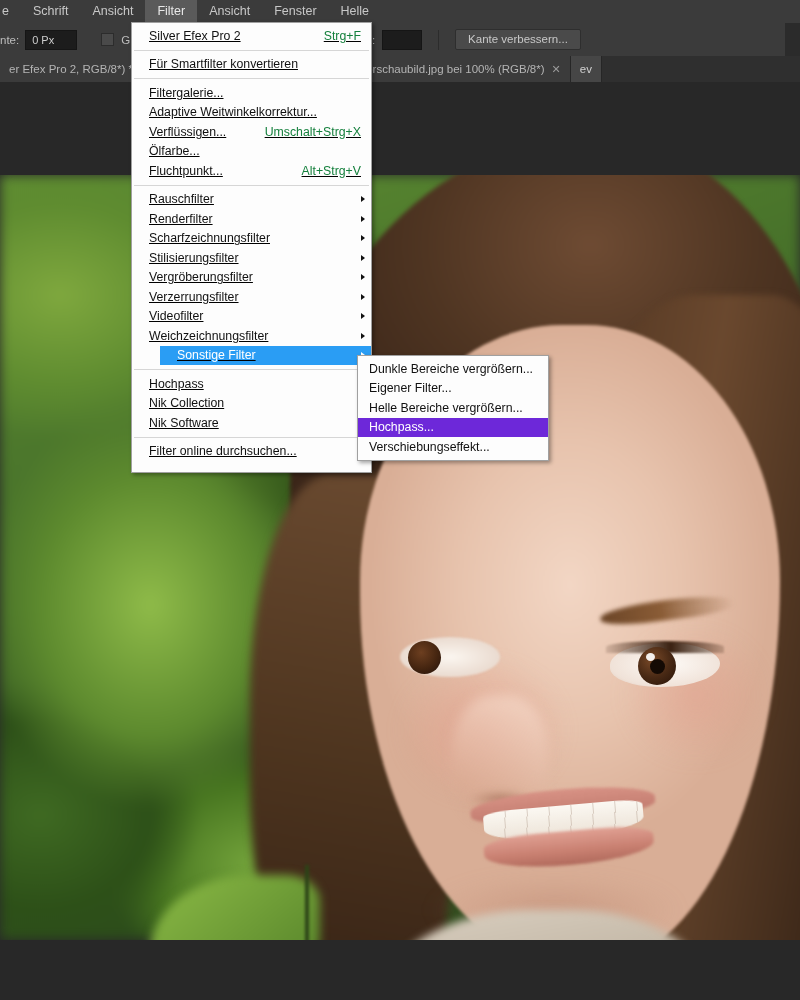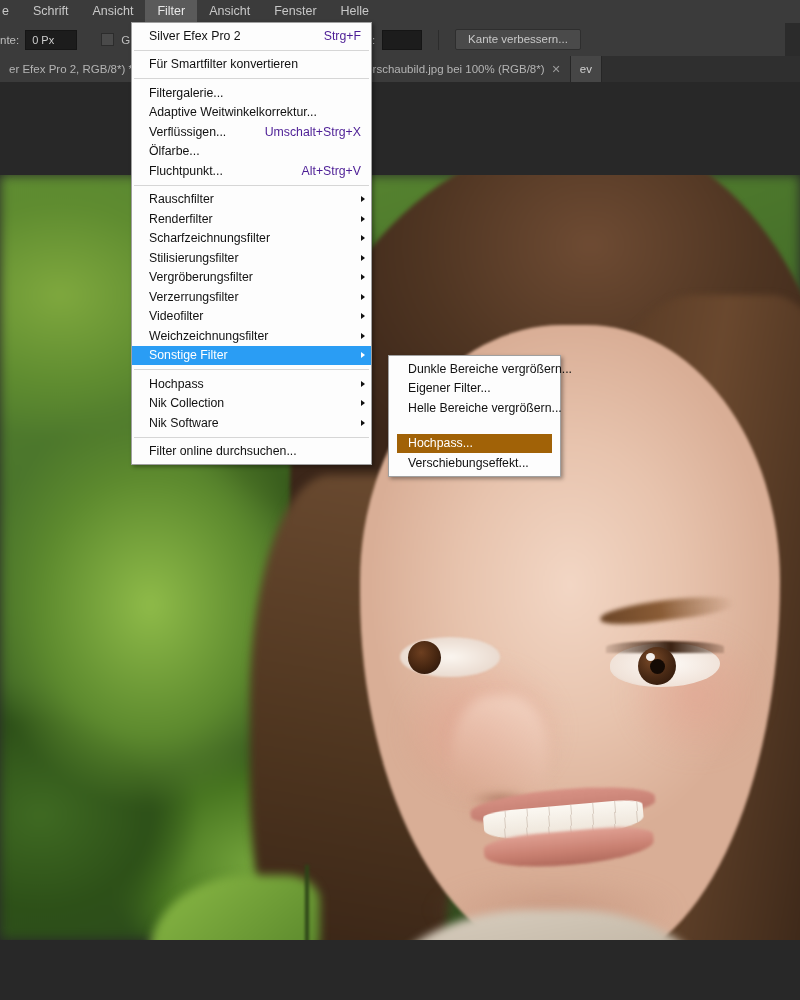--- a/index.html
+++ b/index.html
@@ -237,60 +237,61 @@
     position: absolute; left: 305px; top: 690px; width: 4px; height: 180px;
     background: #2c4417; filter: blur(1.6px);
   }
 
   
   .dropdown {
     position: absolute; left: 131px; top: 22px; width: 241px;
     background: #fdfdfd;
     border: 1px solid #a0a0a0;
     box-shadow: 2px 2px 4px rgba(0,0,0,.35);
-    padding: 3px 0 3px 0;
+    padding: 3px 0 11px 0;
     z-index: 50;
+    text-decoration: underline;
   }
   .dd-row {
     position: relative;
     display: flex; align-items: center;
     height: 19.5px;
     padding: 0 6px 0 17px;
     font-size: 12.3px; color: #111;
     white-space: nowrap;
   }
-  .dd-row.highlight { background: #2a9df4; color: #fff; }
+  .dd-row.highlight { background: #2a9df4; color: #fff; margin-left: 28px; }
   .dd-label { flex: 1; }
-  .dd-accel { font-size: 12.3px; color: #4c1d95; padding-right: 4px; }
+  .dd-accel { font-size: 12.3px; color: #15803d; padding-right: 4px; }
   .dd-arrow {
     width: 0; height: 0; margin-left: 8px;
     border-left: 4.5px solid #111;
     border-top: 3.8px solid transparent;
     border-bottom: 3.8px solid transparent;
   }
   .dd-row.highlight .dd-arrow { border-left-color: #fff; }
   .dd-sep { height: 1px; background: #d6d6d6; margin: 4px 2px 4px 2px; }
 
   
   .submenu {
-    position: absolute; left: 388px; top: 355px; width: 173px;
+    position: absolute; left: 357px; top: 355px; width: 192px;
     background: #fdfdfd;
     border: 1px solid #a0a0a0;
     box-shadow: 2px 2px 4px rgba(0,0,0,.35);
-    padding: 3px 8px;
+    padding: 3px 0;
     z-index: 60;
   }
   .sm-row {
     display: flex; align-items: center;
     height: 19.5px;
     padding: 0 8px 0 11px;
     font-size: 12.3px; color: #111;
     white-space: nowrap;
   }
-  .sm-row.highlight { background: #a16207; color: #fff; margin-top: 16px; }
+  .sm-row.highlight { background: #6d28d9; color: #fff; }
 </style>
 </head>
 <body>
 
 <div id="app">
 
   <div class="docarea">
     <div class="canvas">
       <div class="photo">
         <div class="bg-green"></div>

